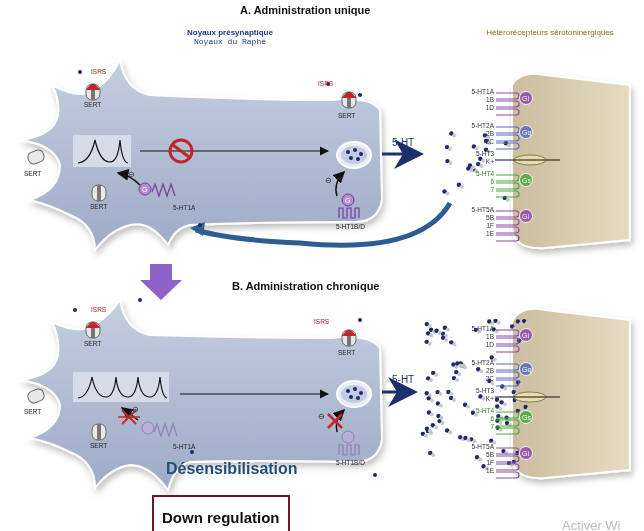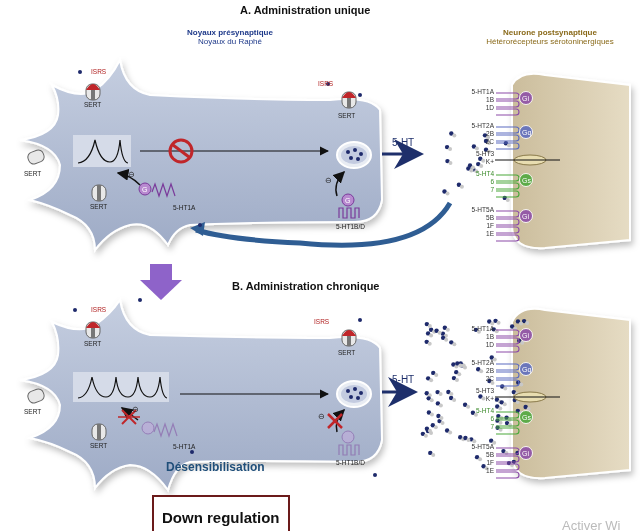--- a/index.html
+++ b/index.html
@@ -1,28 +1,28 @@
 <!DOCTYPE html>
 <html><head>
 <meta charset="utf-8">
 <style>
   html,body{margin:0;padding:0;background:#ffffff;}
   body{width:644px;height:531px;position:relative;overflow:hidden;font-family:"Liberation Sans",sans-serif;}
   .abs{position:absolute;}
   .title{font-weight:bold;font-size:11px;color:#111;white-space:nowrap;}
   .pre-title{font-size:8px;color:#1f3a8a;font-weight:bold;text-align:center;white-space:nowrap;}
-  .pre-sub{font-size:8px;color:#1f3a8a;text-align:center;white-space:nowrap;}
+  .pre-sub{font-size:8px;color:#1f3a8a;text-align:center;white-space:nowrap;font-family:Liberation Mono, monospace;}
   .post-title{font-size:8px;color:#8a6a1a;font-weight:bold;text-align:center;white-space:nowrap;}
   .post-sub{font-size:8px;color:#8a6a1a;text-align:center;white-space:nowrap;}
   .lbl{font-size:6.5px;color:#222;white-space:nowrap;}
   .isrs{font-size:6.5px;color:#b02020;white-space:nowrap;}
   .rlbl{font-size:6.5px;color:#333;text-align:right;white-space:nowrap;line-height:8px;}
   .rlbl.green{color:#3a8a2a;}
   .ht{font-size:10px;color:#1e2f6b;white-space:nowrap;}
-  .desens{font-size:12px;font-weight:bold;color:#1f4e79;white-space:nowrap;}
+  .desens{font-size:16px;font-weight:bold;color:#1f4e79;white-space:nowrap;}
   .down-box{border:2px solid #6b1a1a;padding:12px 8px;font-size:15px;font-weight:bold;color:#111;background:#fff;white-space:nowrap;}
   .watermark{font-size:13px;color:#bbb;white-space:nowrap;}
   svg{position:absolute;left:0;top:0;}
 </style>
 </head>
 <body>
 
 <svg width="644" height="531" viewBox="0 0 644 531">
   <defs>
     <linearGradient id="preGrad" x1="0" y1="0" x2="0" y2="1">
@@ -406,21 +406,20 @@
     </g>
 </svg>
 
 <div class="abs title" style="left:240px;top:4px;">A. Administration unique</div>
 
 <div class="abs" style="left:150px;top:28px;width:160px;">
   <div class="pre-title">Noyaux présynaptique</div>
   <div class="pre-sub">Noyaux du Raphé</div>
 </div>
 <div class="abs" style="left:470px;top:28px;width:160px;">
-  <div class="post-title">Neurone postsynaptique</div>
   <div class="post-sub">Hétérorécepteurs sérotoninergiques</div>
 </div>
 
 <span class="abs isrs" style="left:91px;top:68px;">ISRS</span>
 <span class="abs lbl" style="left:84px;top:101px;">SERT</span>
 <span class="abs lbl" style="left:24px;top:170px;">SERT</span>
 <span class="abs lbl" style="left:90px;top:203px;">SERT</span>
 <span class="abs isrs" style="left:318px;top:80px;">ISRS</span>
 <span class="abs lbl" style="left:338px;top:112px;">SERT</span>
 <span class="abs ht" style="left:392px;top:137px;">5-HT</span>

